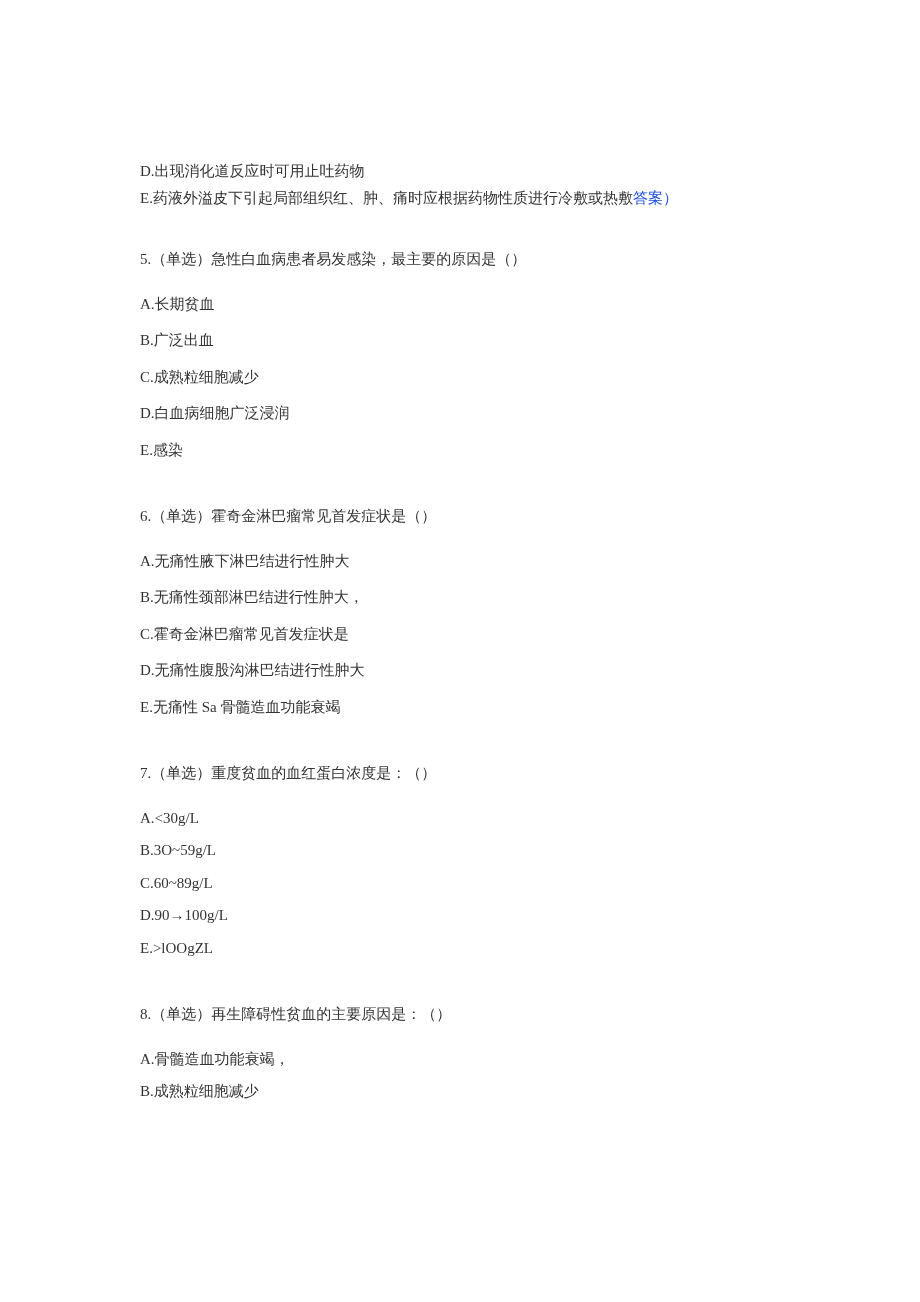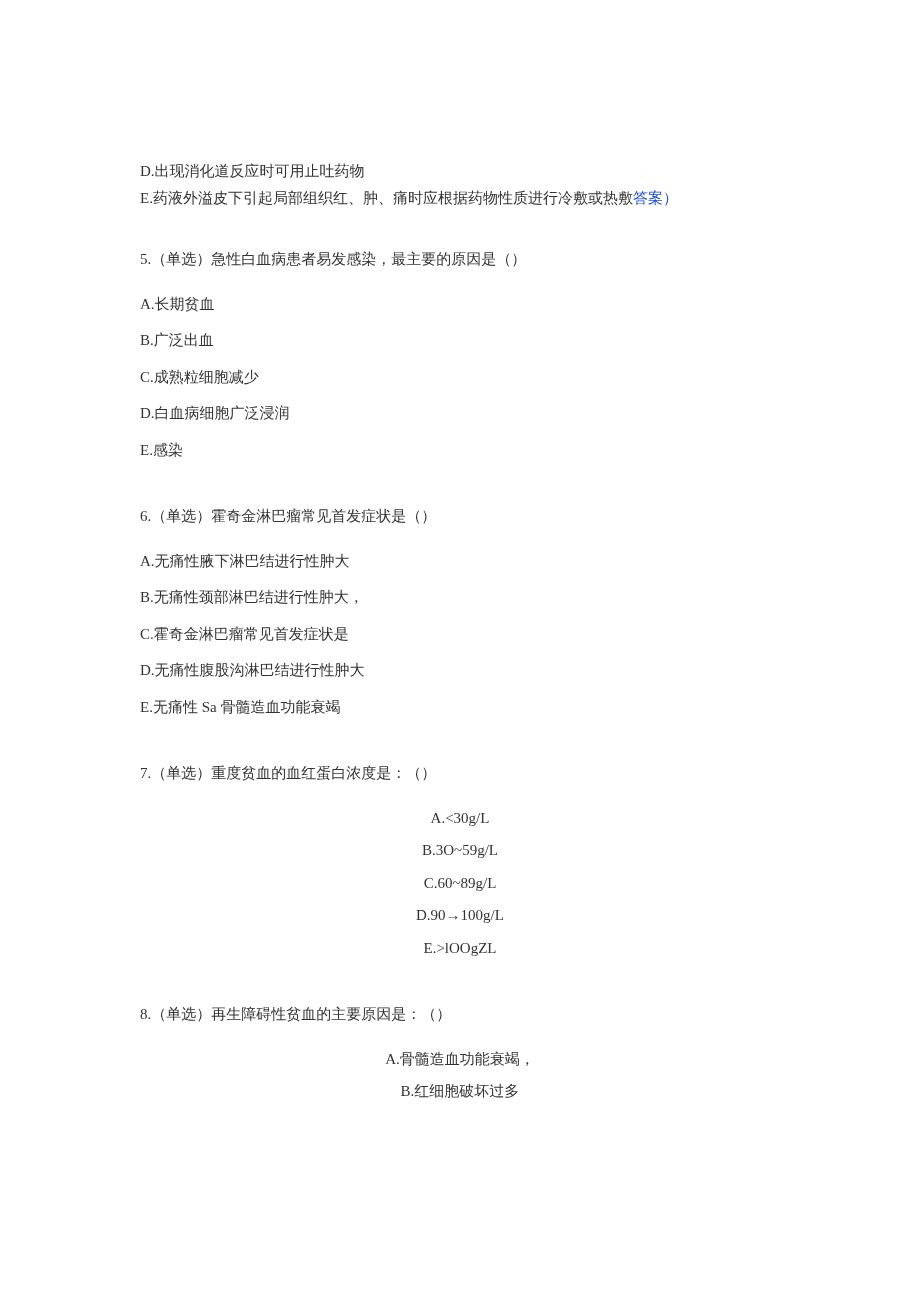--- a/index.html
+++ b/index.html
@@ -31,21 +31,20 @@
       margin-bottom: 22px;
     }
     .option-block {
       margin-bottom: 14px;
     }
     .section-gap {
       margin-top: 44px;
     }
     .tight-option {
       margin-bottom: 10px;
-      text-align: center;
     }
   </style>
 </head>
 <body>
 
 <div class="option-line">D.出现消化道反应时可用止吐药物</div>
 <div class="option-line">
   <span class="option-inline">E.药液外溢皮下引起局部组织红、肿、痛时应根据药物性质进行冷敷或热敷</span><span class="answer-tag">答案）</span>
 </div>
 
@@ -65,13 +64,13 @@
 
 <div class="question-stem section-gap">7.（单选）重度贫血的血红蛋白浓度是：（）</div>
 <div class="tight-option">A.&lt;30g/L</div>
 <div class="tight-option">B.3O~59g/L</div>
 <div class="tight-option">C.60~89g/L</div>
 <div class="tight-option">D.90→100g/L</div>
 <div class="tight-option">E.&gt;lOOgZL</div>
 
 <div class="question-stem section-gap">8.（单选）再生障碍性贫血的主要原因是：（）</div>
 <div class="tight-option">A.骨髓造血功能衰竭，</div>
-<div class="tight-option">B.红细胞破坏过多</div>
+<div class="tight-option">B.成熟粒细胞减少</div>
 
 </body></html>

